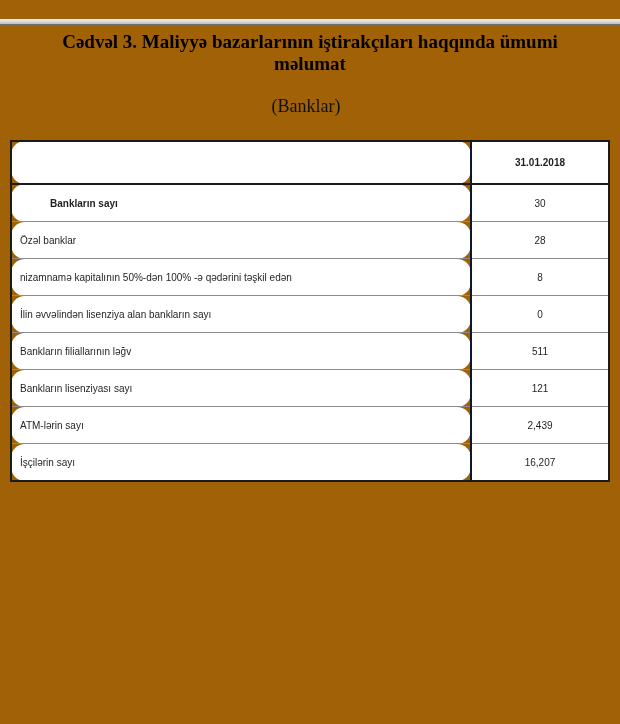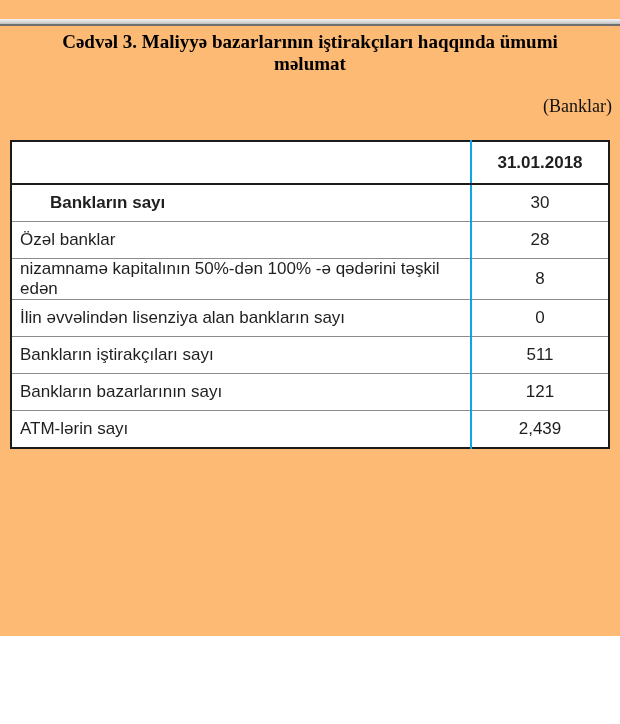--- a/index.html
+++ b/index.html
@@ -7,22 +7,22 @@
     padding: 0;
     background: #ffffff;
     width: 620px;
     height: 724px;
     overflow: hidden;
     font-family: "Liberation Sans", "DejaVu Sans", sans-serif;
   }
   .page {
     position: relative;
     width: 620px;
-    height: 636px;
-    background: #fdba74;
+    height: 724px;
+    background: #a16207;
   }
   .top-rule {
     position: absolute;
     left: 0;
     top: 19px;
     width: 620px;
     height: 5px;
     background: linear-gradient(180deg, #f5f5f5 0%, #d9d9d9 55%, #bdbdbd 100%);
     border-bottom: 2px solid #6f6f6f;
   }
@@ -35,36 +35,36 @@
     text-align: center;
     font-family: "Liberation Serif", "DejaVu Serif", serif;
     font-size: 19px;
     font-weight: bold;
     line-height: 22px;
     color: #000000;
   }
   .subtitle {
     position: absolute;
     top: 96px;
-    left: 32px;
+    left: 16px;
     width: 580px;
-    text-align: right;
+    text-align: center;
     font-family: "Liberation Serif", "DejaVu Serif", serif;
     font-size: 18px;
     font-weight: normal;
     color: #111111;
   }
   table.banks {
     position: absolute;
     left: 10px;
     top: 140px;
     width: 598px;
     border-collapse: collapse;
     table-layout: fixed;
-    font-size: 17px;
+    font-size: 10px;
     color: #1f1f1f;
     border: 2px solid #1b1b1b;
   }
   table.banks col.c-label { width: 460px; }
   table.banks col.c-value { width: 138px; }
   table.banks th, table.banks td {
     vertical-align: middle;
     background: #ffffff;
   }
   table.banks thead th {
@@ -73,21 +73,22 @@
     font-weight: bold;
   }
   table.banks tbody td {
     height: 36px;
     border-top: 1px solid #8c8c8c;
   }
   table.banks tbody tr:first-child td {
     border-top: none;
   }
   table.banks th:first-child, table.banks td:first-child {
-    border-right: 2px solid #0ea5e9;
+    border-right: 2px solid #0f172a;
+    border-radius: 14px;
   }
   td.label {
     text-align: left;
     padding: 0 8px;
   }
   td.value, th.value {
     text-align: center;
     padding: 0 4px;
   }
   tr.section-head td.label {
@@ -130,26 +131,30 @@
       </tr>
       <tr>
         <td class="label">nizamnamə kapitalının 50%-dən 100% -ə qədərini təşkil edən</td>
         <td class="value">8</td>
       </tr>
       <tr>
         <td class="label">İlin əvvəlindən lisenziya alan bankların sayı</td>
         <td class="value">0</td>
       </tr>
       <tr>
-        <td class="label">Bankların iştirakçıları sayı</td>
+        <td class="label">Bankların filiallarının ləğv</td>
         <td class="value">511</td>
       </tr>
       <tr>
-        <td class="label">Bankların bazarlarının sayı</td>
+        <td class="label">Bankların lisenziyası sayı</td>
         <td class="value">121</td>
       </tr>
       <tr>
         <td class="label">ATM-lərin sayı</td>
         <td class="value">2,439</td>
       </tr>
+      <tr>
+        <td class="label">İşçilərin sayı</td>
+        <td class="value">16,207</td>
+      </tr>
     </tbody>
   </table>
 </div>
 
 </body></html>

